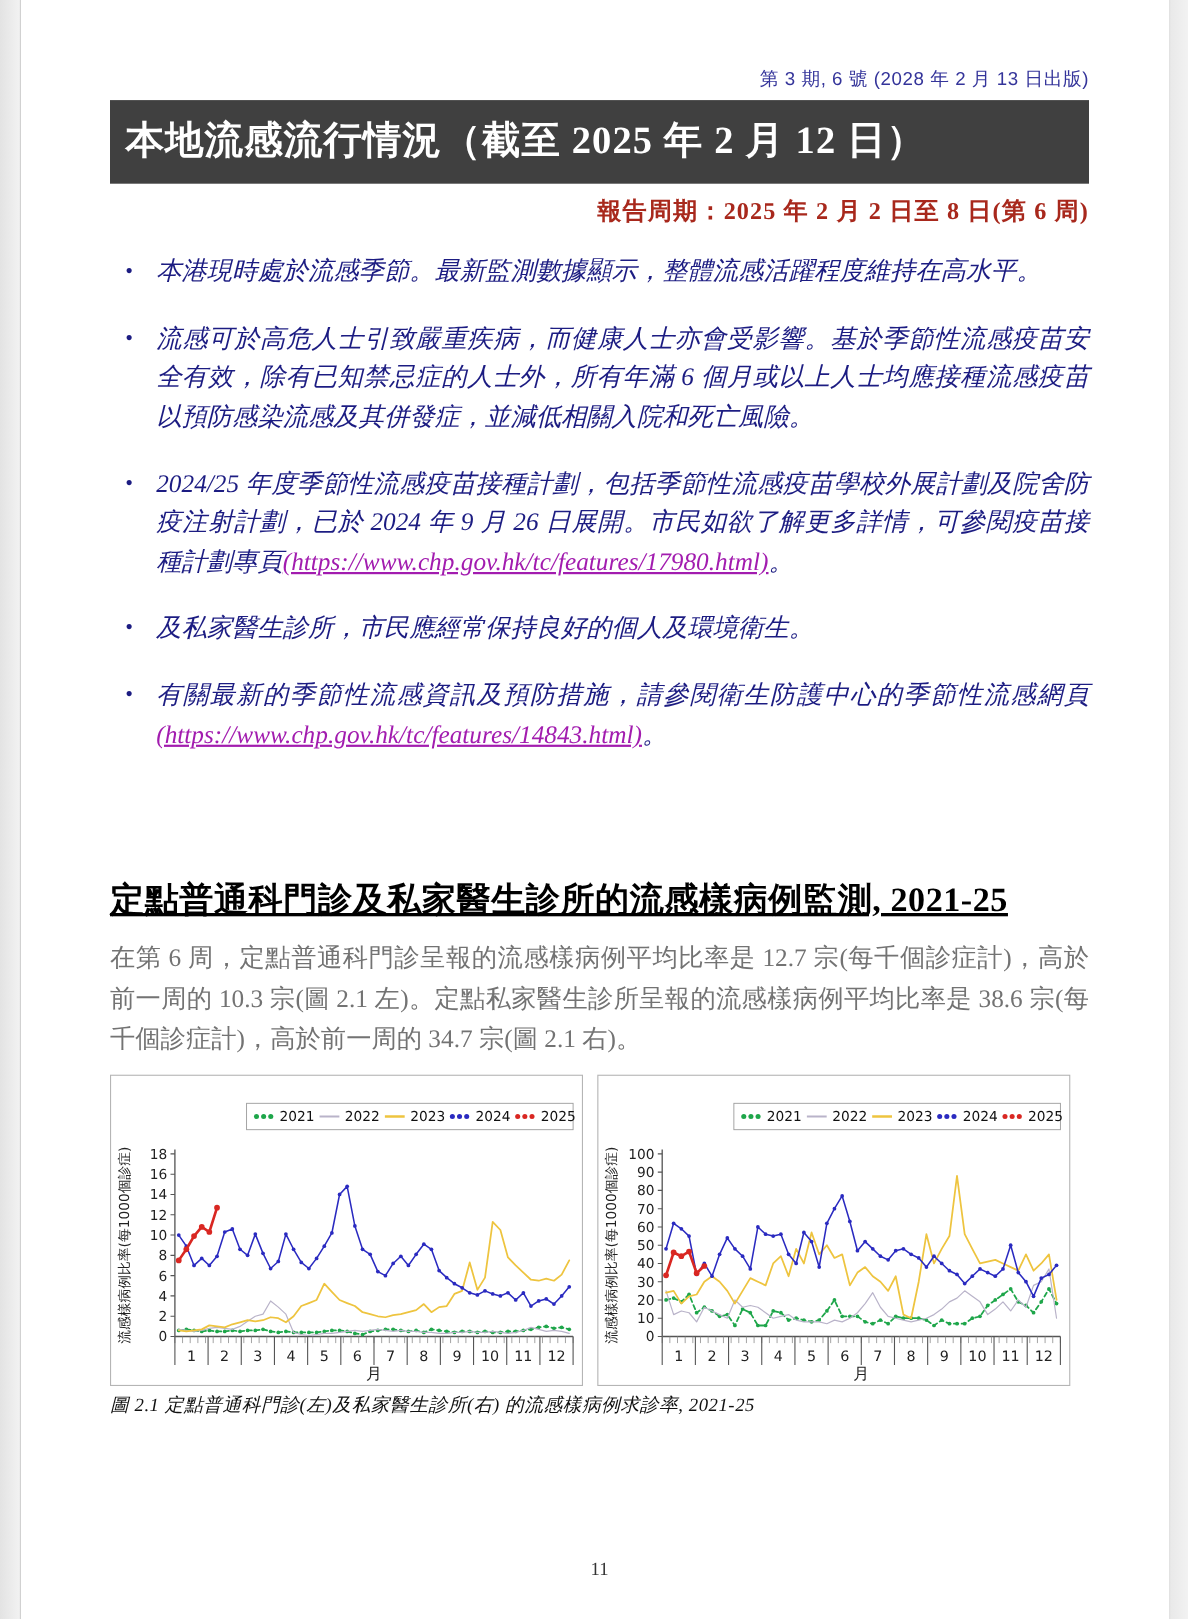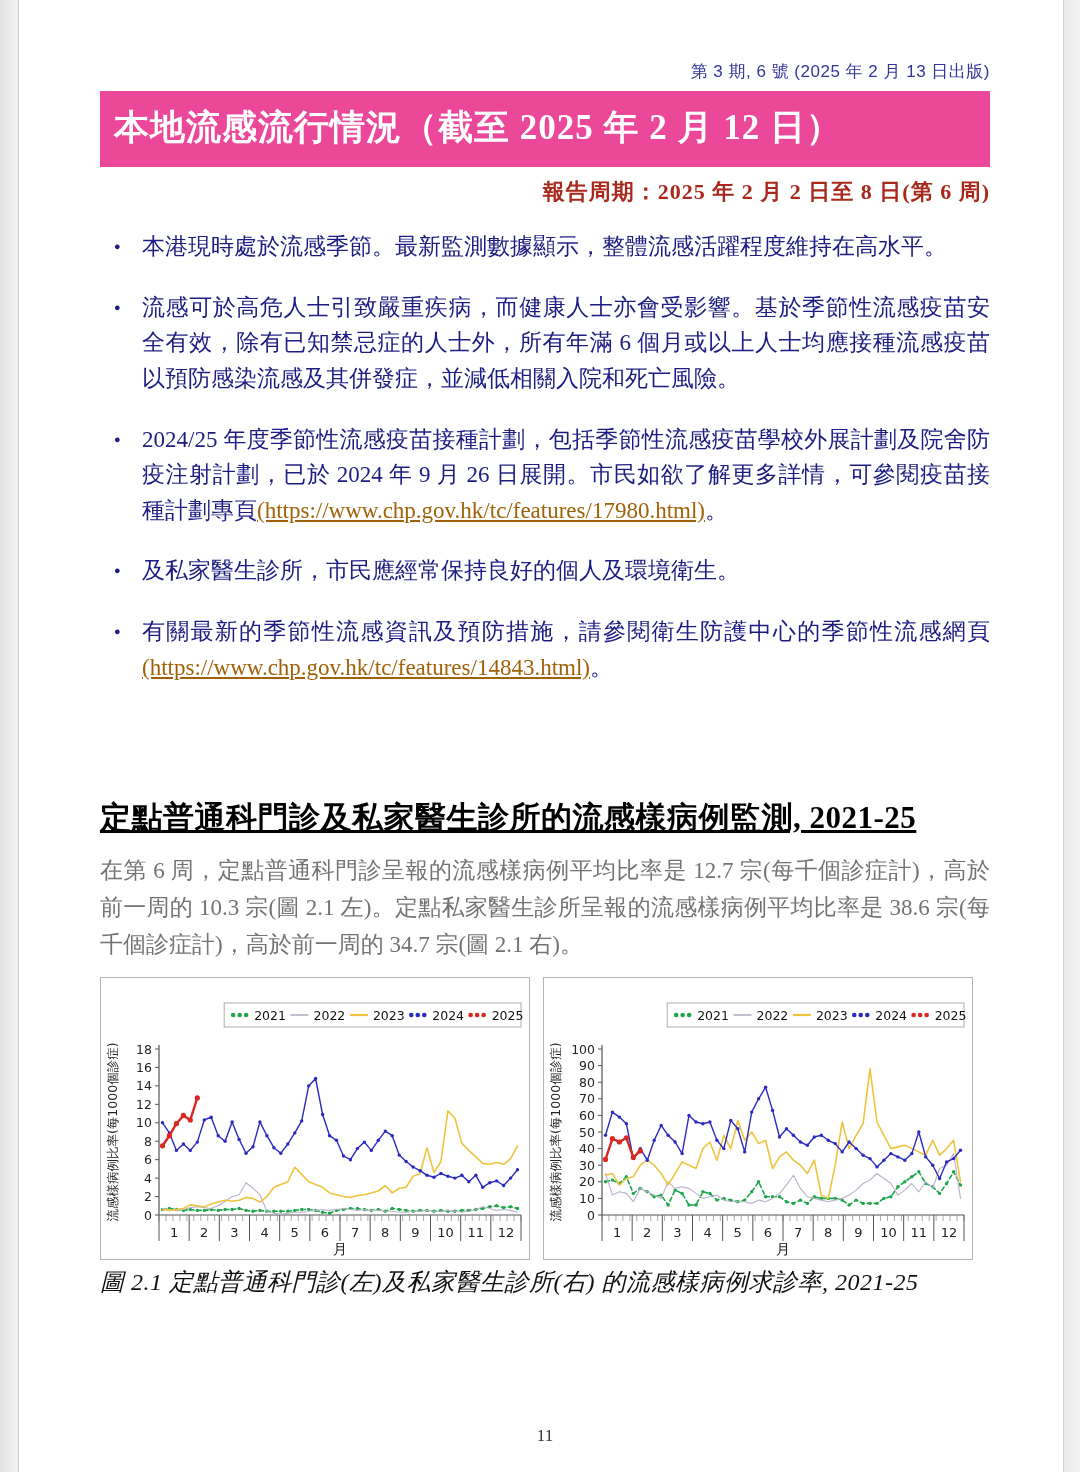--- a/index.html
+++ b/index.html
@@ -33,21 +33,21 @@
   }
   .issue-line{
     text-align:right;
     font-family:"Liberation Sans","DejaVu Sans",sans-serif;
     font-size:17px;
     color:#34349a;
     letter-spacing:.5px;
   }
   .banner{
     margin-top:8px;
-    background:#ec4899;
+    background:#404040;
     color:#ffffff;
     font-size:35px;
     font-weight:bold;
     padding:13px 16px 16px 14px;
     letter-spacing:1px;
   }
   .report-period{
     margin-top:10px;
     text-align:right;
     color:#a8281c;
@@ -61,30 +61,31 @@
     padding:0 0 0 14px;
     color:#1c1c82;
     font-size:23px;
     line-height:1.55;
   }
   ul.bullets li{
     position:relative;
     padding-left:28px;
     margin-bottom:25px;
     text-align:justify;
+    font-style:italic;
   }
   ul.bullets li::before{
     content:"●";
     position:absolute;
     left:0;top:9px;
     font-size:11px;
     color:#1c1c82;
   }
   a.doc-link{
-    color:#a16207;
+    color:#a21caf;
     text-decoration:underline;
     cursor:pointer;
   }
   .section-title{
     margin-top:112px;
     color:#000000;
     font-size:31px;
     font-weight:bold;
     letter-spacing:.5px;
     text-decoration:underline;
@@ -104,41 +105,41 @@
   .chart-panel{
     border:1px solid #b5b5b5;
     background:#ffffff;
     padding:2px;
   }
   .chart-panel svg{display:block;background:#ffffff;}
   .chart-panel svg text{font-family:"DejaVu Sans","Liberation Sans",sans-serif;}
   .figure-caption{
     margin-top:6px;
     font-style:italic;
-    font-size:24px;
+    font-size:17px;
     color:#111111;
     letter-spacing:.5px;
   }
   .page-number{
     margin-top:128px;
     text-align:center;
     font-size:17px;
     color:#333333;
   }
 </style>
 </head>
 <body>
 
 <div class="page">
   <div class="edge-left"></div>
   <div class="edge-right"></div>
 
   <div class="content">
 
-    <div class="issue-line">第 3 期, 6 號 (2025 年 2 月 13 日出版)</div>
+    <div class="issue-line">第 3 期, 6 號 (2028 年 2 月 13 日出版)</div>
 
     <div class="banner">
       <span>本地流感流行情況（截至 2025 年 2 月 12 日）</span>
     </div>
 
     <div class="report-period">報告周期：2025 年 2 月 2 日至 8 日(第 6 周)</div>
 
     <ul class="bullets">
       <li>
         <span>本港現時處於流感季節。最新監測數據顯示，整體流感活躍程度維持在高水平。</span>

